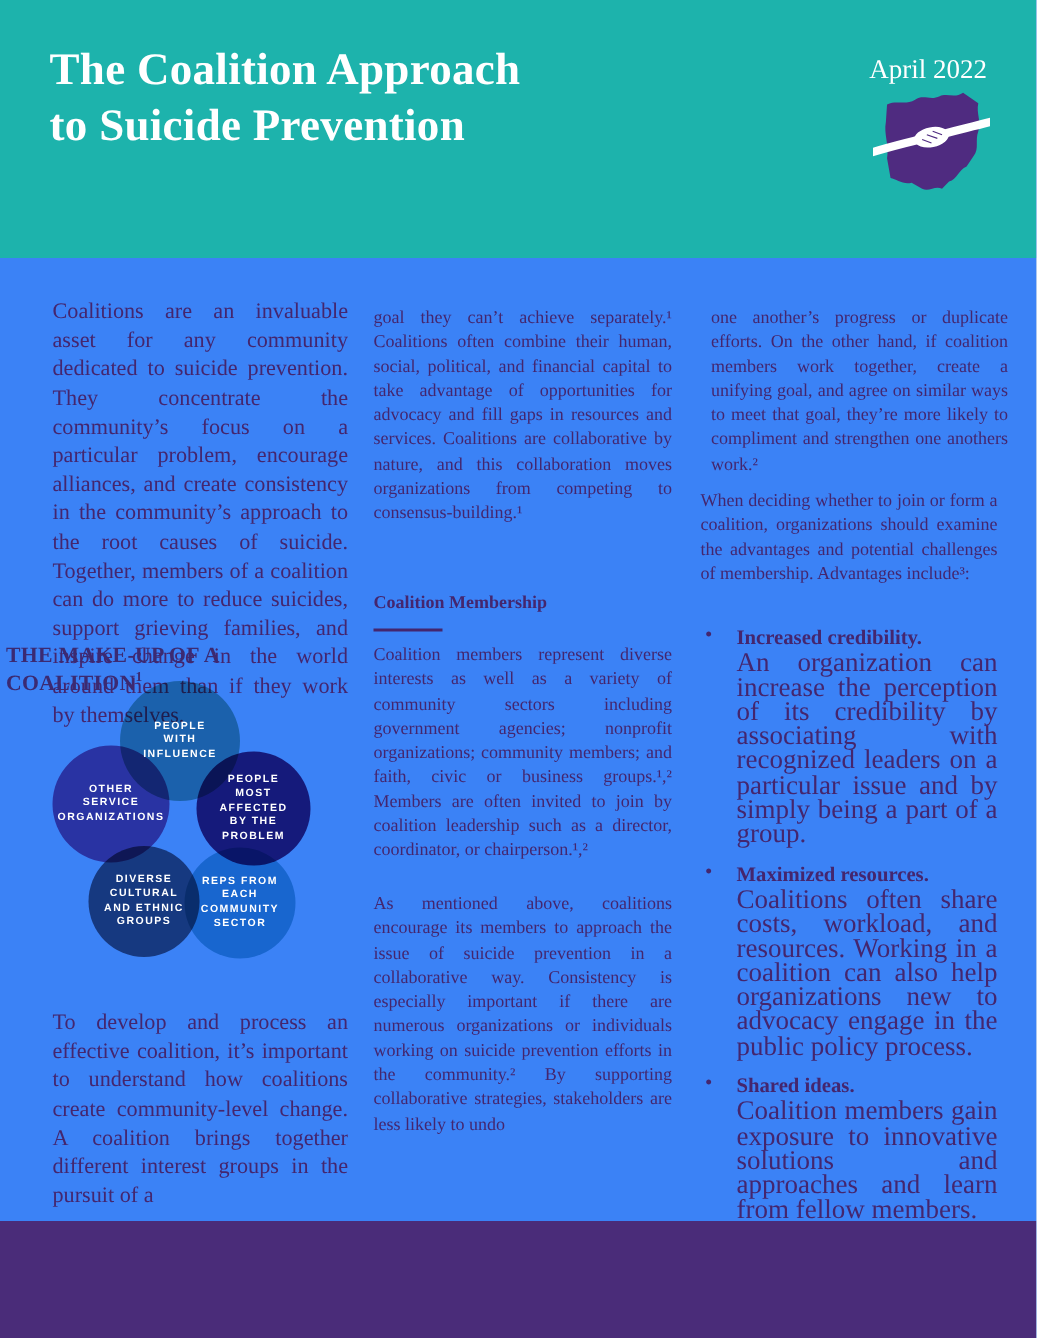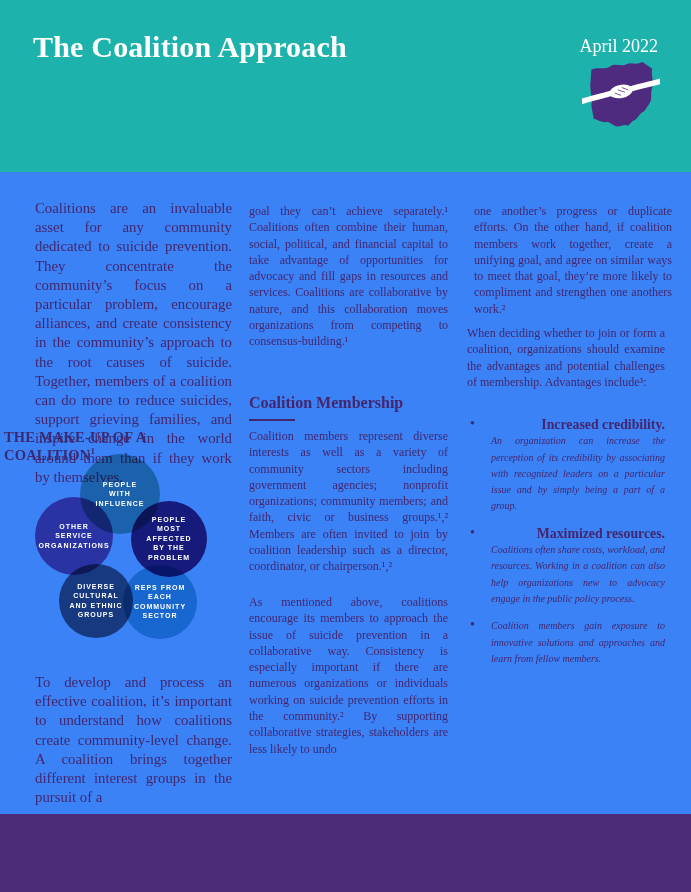--- a/index.html
+++ b/index.html
@@ -9,47 +9,48 @@
   .header{position:absolute;left:0;top:0;width:691px;height:172px;background:#1db3ac;}
   .title{position:absolute;left:33px;top:28px;color:#ffffff;font-weight:bold;
          font-size:30px;line-height:37px;letter-spacing:.2px;}
   .date{position:absolute;right:33px;top:36px;color:#ffffff;font-size:18px;}
   .ohio-header{position:absolute;left:582px;top:52px;width:78px;height:82px;}
   
   .para{position:absolute;color:#44266e;text-align:justify;}
   .col1{font-size:14.8px;line-height:19.2px;width:197px;left:35px;}
   .colsm{font-size:12px;line-height:16.3px;}
   .sec-heading{position:absolute;left:249px;top:394px;color:#44266e;
-               font-weight:bold;font-size:16px;}
+               font-weight:bold;font-size:12px;}
   .sec-rule{position:absolute;left:249px;top:419px;width:46px;height:1.5px;background:#44266e;}
   
   .diagram-title{position:absolute;left:4px;top:429px;width:220px;color:#3b2a72;
       font-family:Liberation Serif, serif;font-weight:bold;font-size:14.5px;letter-spacing:.2px;}
   .diagram-title sup{font-size:9px;}
   .circle{position:absolute;border-radius:50%;mix-blend-mode:multiply;}
   .circle-label{position:absolute;z-index:2;transform:translate(-50%,-50%);width:110px;
       color:#ffffff;font-family:"Liberation Sans",sans-serif;font-weight:bold;
       font-size:7px;line-height:9.4px;letter-spacing:1px;text-align:center;white-space:pre-line;}
   
   .bullets{position:absolute;left:467px;top:417px;width:198px;}
   .bullet-item{position:relative;padding-left:24px;margin-bottom:11px;color:#44266e;}
   .bullet-dot{position:absolute;left:3px;top:-1px;font-size:14px;color:#44266e;}
-  .bullet-head{font-weight:bold;font-size:13.8px;line-height:16.3px;text-align:right;}
-  .bullet-body{font-size:10px;line-height:16.3px;text-align:justify;font-style:italic;}
+  .bullet-head{font-weight:bold;font-size:13.8px;line-height:16.3px;}
+  .bullet-body{font-size:18px;line-height:16.3px;text-align:justify;}
   
   .footer{position:absolute;left:0;top:814px;width:691px;height:78px;background:#4a2c79;}
 </style>
 </head>
 <body>
 
 <div class="page">
 
   <div class="header">
     <div class="title">
       <div>The Coalition Approach</div>
+      <div>to Suicide Prevention</div>
     </div>
     <div class="date">April 2022</div>
     <svg class="ohio-header" viewBox="0 0 100 104">
       <path fill="#4f2b80" d="M12 22 C20 18 28 23 36 18 C43 13 49 19 57 15 C63 12 70 17 77 12 L90 21 C88 30 93 37 90 45 C87 53 91 60 86 66 L80 75 C73 78 72 86 65 88 L59 94 C53 91 48 97 42 94 L33 89 C26 91 20 86 15 85 L12 68 C14 57 9 47 11 37 Z"></path>
       <path d="M-4 64 C18 57 34 54 50 49" stroke="#ffffff" stroke-width="7" fill="none" stroke-linecap="round"></path>
       <path d="M104 36 C82 42 66 45 51 50" stroke="#ffffff" stroke-width="7" fill="none" stroke-linecap="round"></path>
       <ellipse cx="50" cy="50" rx="15" ry="8.5" fill="#ffffff" transform="rotate(-11 50 50)"></ellipse>
       <path d="M42 52 l8 3 M46 48 l9 3 M51 45 l8 3" stroke="#4f2b80" stroke-width="1" fill="none"></path>
     </svg>
   </div>
@@ -103,20 +104,21 @@
       <div class="bullet-head">Increased credibility.</div>
       <div class="bullet-body">An organization can increase the perception of its credibility by associating with recognized leaders on a particular issue and by simply being a part of a group.</div>
     </div>
     <div class="bullet-item">
       <span class="bullet-dot">•</span>
       <div class="bullet-head">Maximized resources.</div>
       <div class="bullet-body">Coalitions often share costs, workload, and resources. Working in a coalition can also help organizations new to advocacy engage in the public policy process.</div>
     </div>
     <div class="bullet-item">
       <span class="bullet-dot">•</span>
+      <div class="bullet-head">Shared ideas.</div>
       <div class="bullet-body">Coalition members gain exposure to innovative solutions and approaches and learn from fellow members.</div>
     </div>
   </div>
 
   <div class="footer">
     
 
     
 
     

